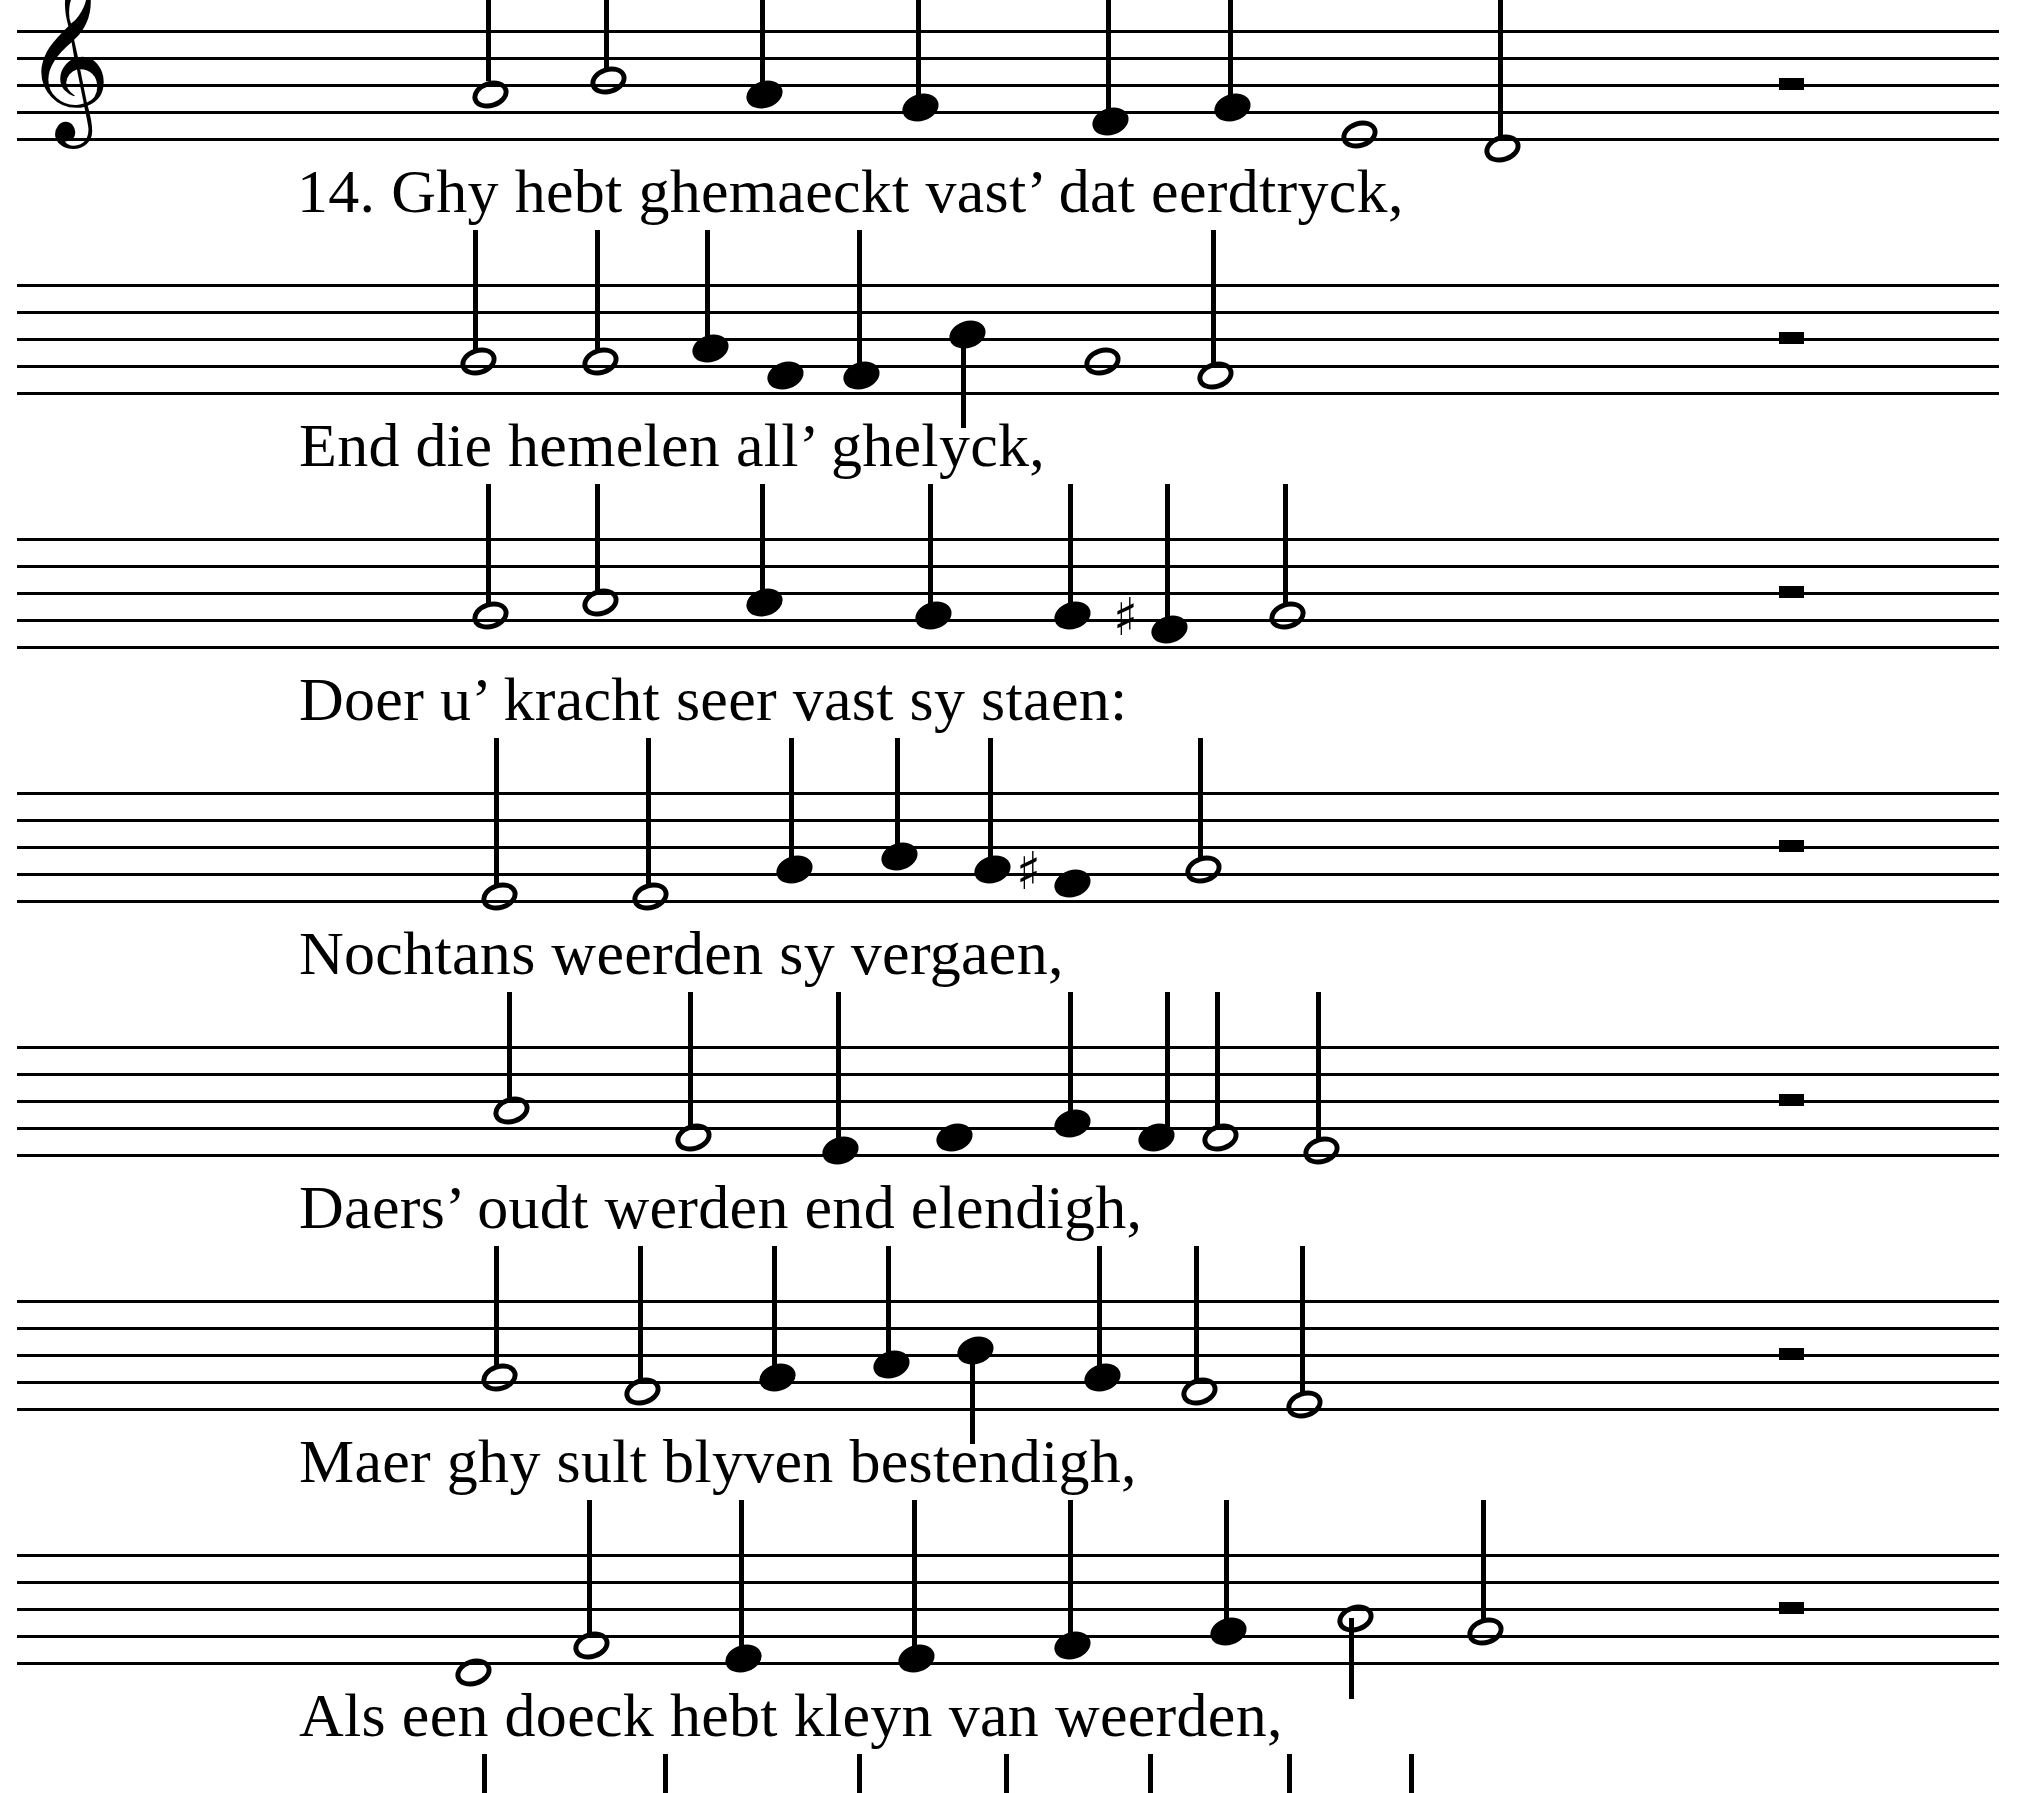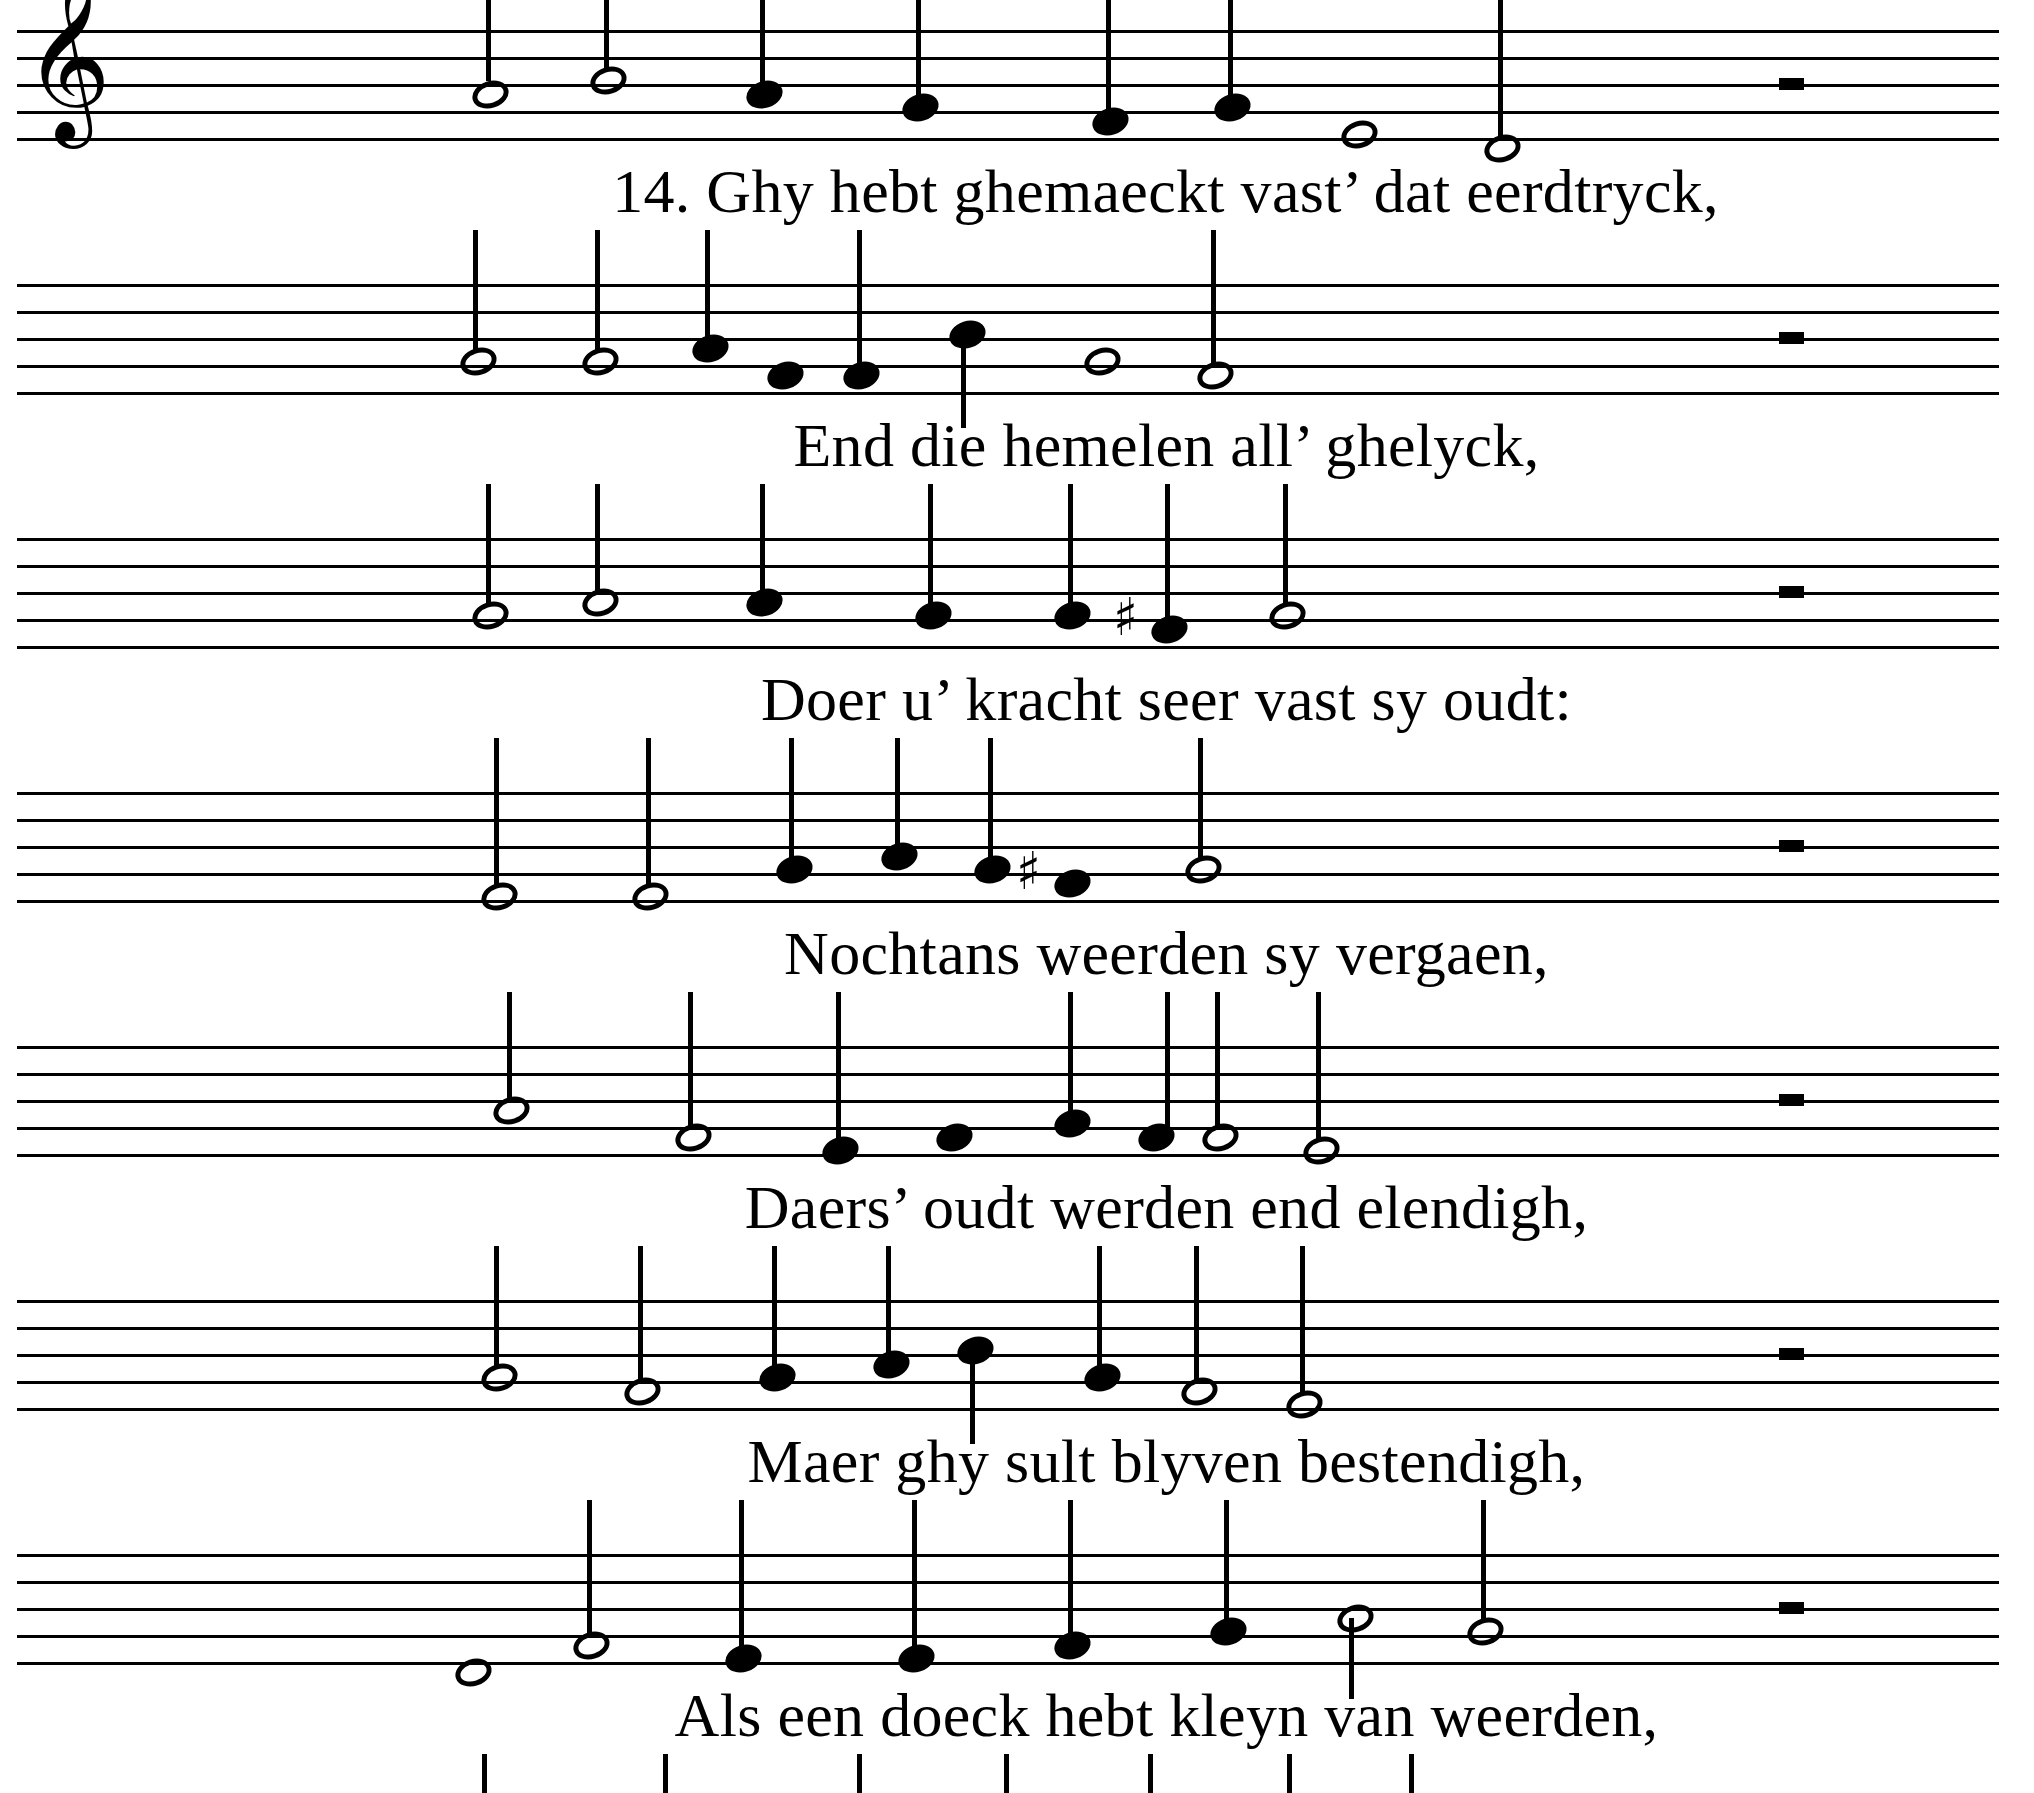--- a/index.html
+++ b/index.html
@@ -81,21 +81,21 @@
   }
   .rest {
     position: absolute;
     width: 25px;
     height: 11.8px;
     background: #000000;
   }
 
   
   .lyric {
-    text-align: center;
+    text-align: left;
     font-size: 62px;
     line-height: 1.0;
     padding-left: 299px;
     height: 94px;
     white-space: nowrap;
     letter-spacing: 0.3px;
   }
   .lyric.first {
     padding-left: 297px;
   }
@@ -192,21 +192,21 @@
       <div class="note open" style="left:582px; top:81px;"></div>
       <div class="note filled" style="left:746px; top:81px;"></div>
       <div class="note filled" style="left:915px; top:94px;"></div>
       <div class="note filled" style="left:1054px; top:94px;"></div>
       <div class="sharp" style="left:1113px; top:83px;">♯</div>
       <div class="note filled" style="left:1151px; top:108px;"></div>
       <div class="note open" style="left:1269px; top:94px;"></div>
 
       <div class="rest" style="left:1779px; top:78px;"></div>
     </div>
-    <div class="lyric">Doer u’ kracht seer vast sy oudt:</div>
+    <div class="lyric">Doer u’ kracht seer vast sy staen:</div>
   </div>
 
   <div class="system">
     <div class="staff">
       <div class="staff-lines">
         <div class="sline" style="left:17px; top:30px; width:1982px;"></div>
         <div class="sline" style="left:17px; top:57px; width:1982px;"></div>
         <div class="sline" style="left:17px; top:84px; width:1982px;"></div>
         <div class="sline" style="left:17px; top:111px; width:1982px;"></div>
         <div class="sline" style="left:17px; top:138px; width:1982px;"></div>

